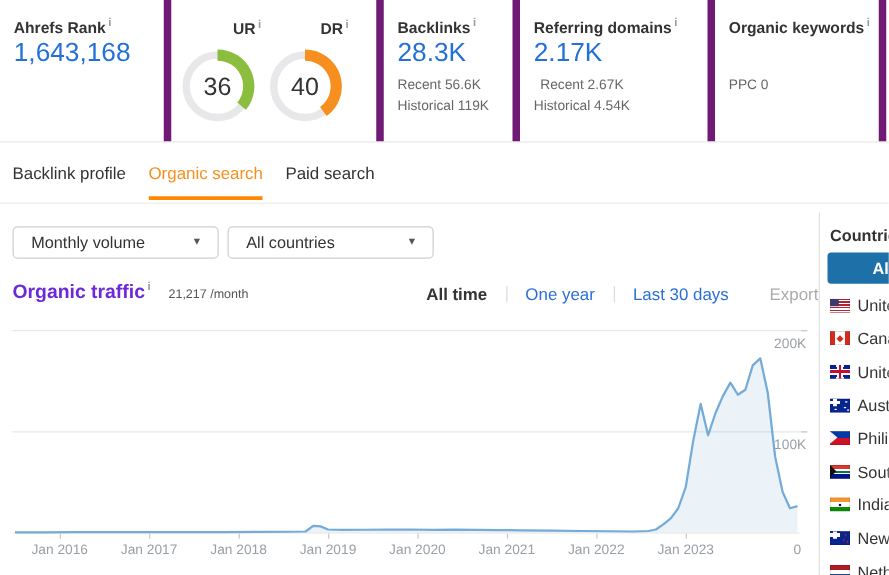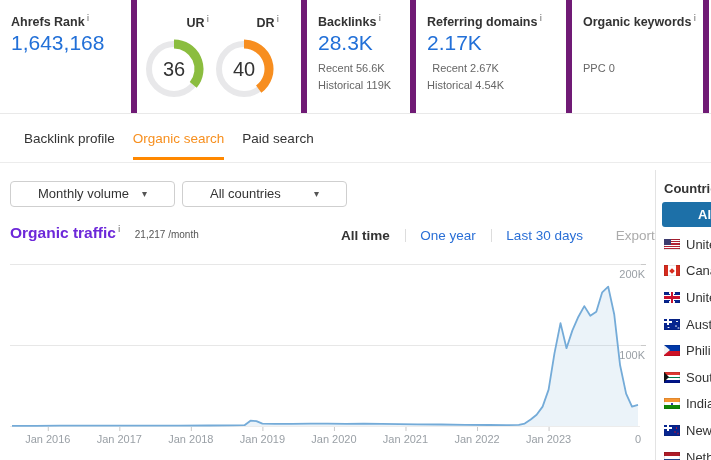--- a/index.html
+++ b/index.html
@@ -24,26 +24,26 @@
   .m-sub { position:absolute; left:11px; top:60px; font-size:11px; color:#666; line-height:17px; white-space:nowrap; }
   .delta-neg { color:#e04040; font-size:13px; font-weight:bold; margin-left:5px; }
 
   .gauge { position:absolute; top:14px; width:70px; text-align:right; }
   .gauge.g-ur { left:2px; }
   .gauge.g-dr { left:72px; }
   .g-label { font-size:12.5px; font-weight:bold; height:16px; margin-bottom:7px; }
   .g-num { font-size:20px; fill:#333; }
 
   
-  .tabbar { position:absolute; left:0; top:114px; width:711px; height:49px; border-bottom:1px solid #ececec; padding-left:24px; white-space:nowrap; }
+  .tabbar { position:absolute; left:0; top:114px; width:711px; height:49px; border-bottom:1px solid #ececec; padding-left:10px; white-space:nowrap; }
   .tab { display:inline-block; height:46px; line-height:49px; margin-right:18px; font-size:13.5px; color:#333; cursor:pointer; }
   .tab.active { color:#f78f1e; border-bottom:3px solid #ff8800; }
 
   
-  .select { position:absolute; top:181px; height:26px; width:165px; border:1px solid #cfcfcf; border-radius:4px; background:#fff; font-size:13px; line-height:24px; padding:0 27px; color:#333; }
+  .select { position:absolute; top:181px; height:26px; width:165px; border:1px solid #cfcfcf; border-radius:4px; background:#fff; font-size:13px; line-height:24px; padding:0 14px; color:#333; }
   .sel-volume { left:10px; }
   .sel-country { left:182px; }
   .caret { float:right; color:#555; font-size:10px; }
 
   
   .traffic-head { position:absolute; left:10px; top:224px; font-size:15.5px; white-space:nowrap; }
   .traffic-title { font-weight:bold; color:#6d28d9; }
   .traffic-value { color:#555; margin-left:10px; font-size:10px; }
 
   .time-filters { position:absolute; left:341px; top:228px; font-size:13.5px; white-space:nowrap; }

